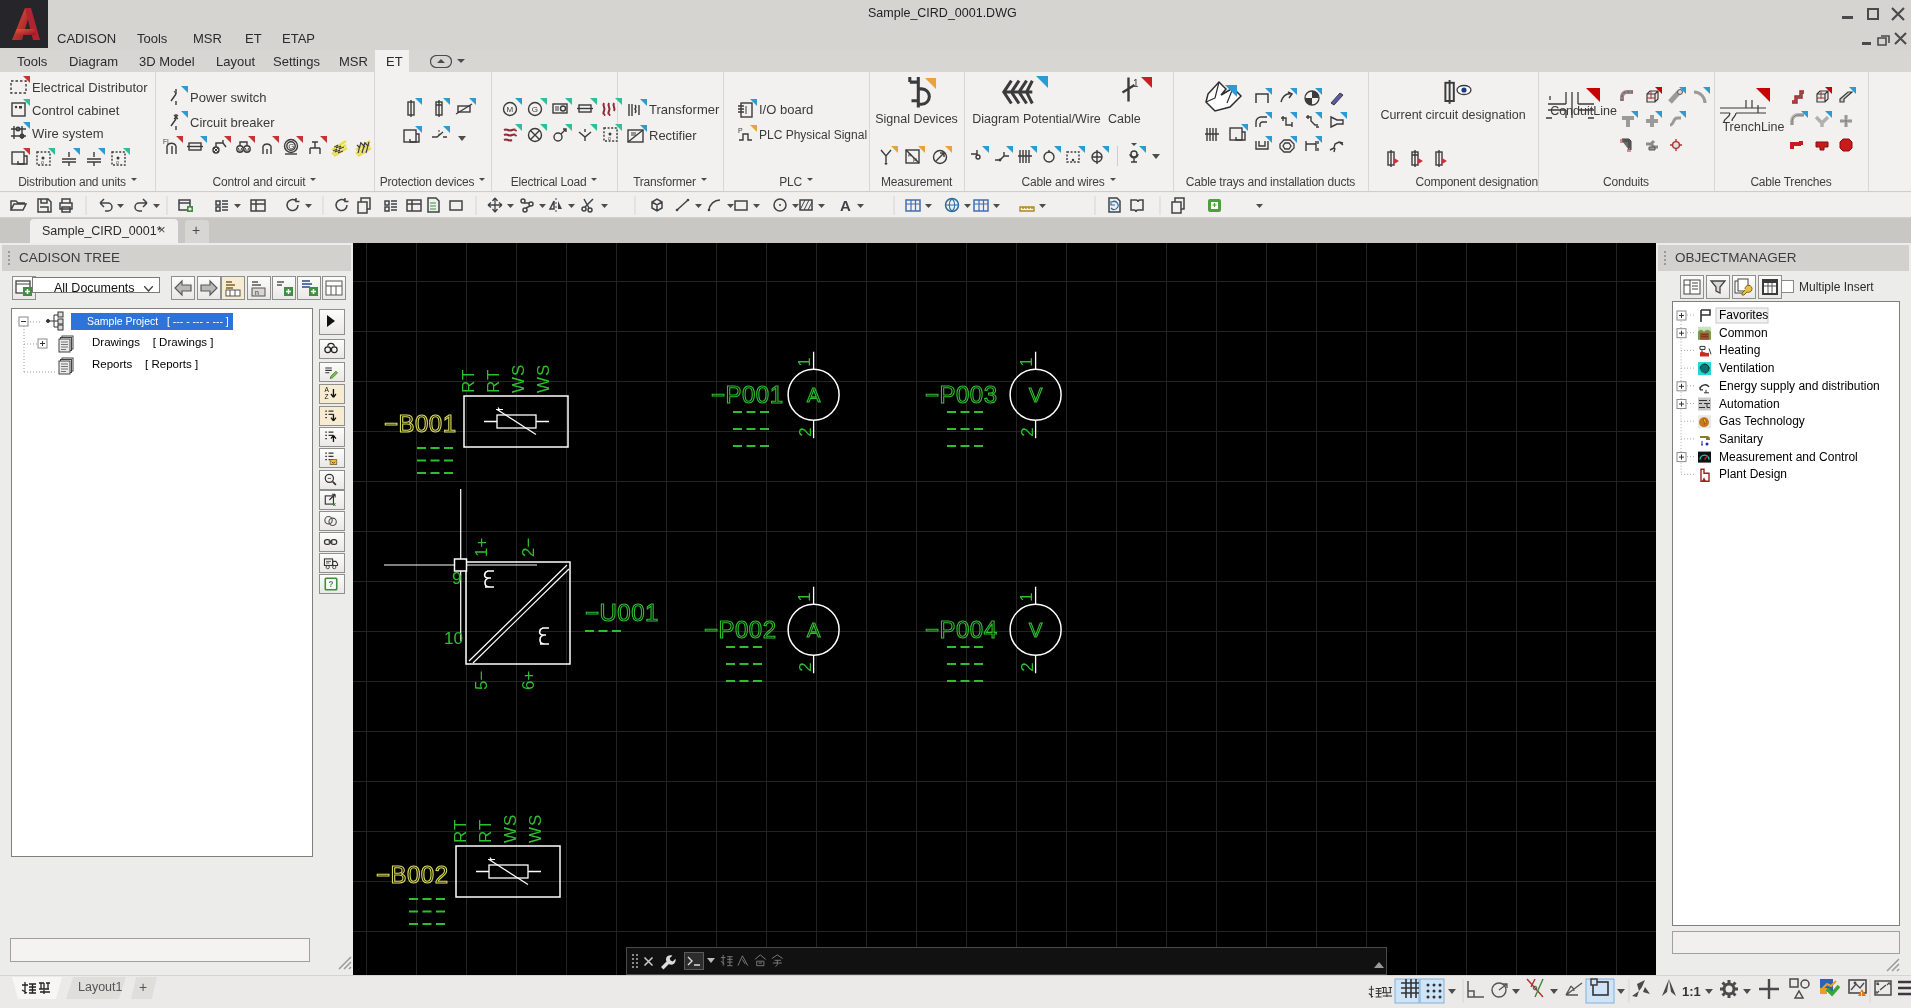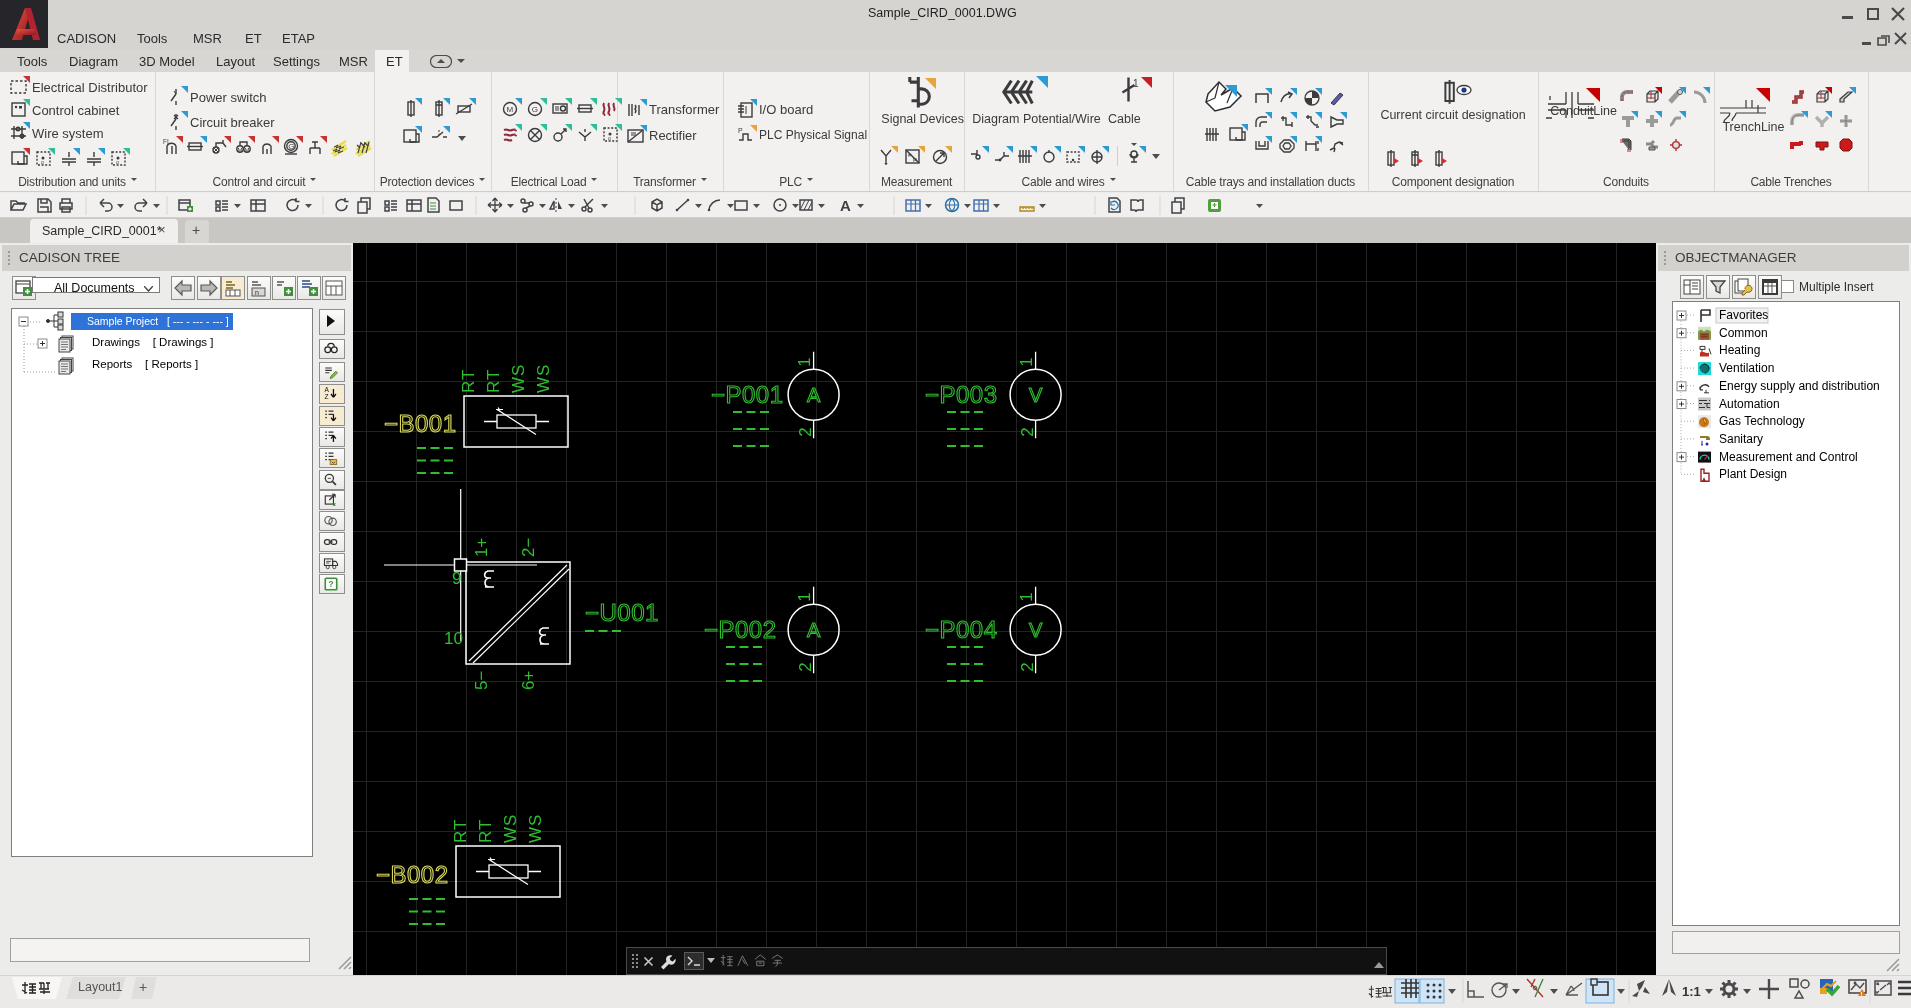--- a/index.html
+++ b/index.html
@@ -67,21 +67,21 @@
 <div class="a" style="left:617px;top:175px;width:106px;text-align:center;font-size:12px;letter-spacing:-0.2px;color:#3f3f41;white-space:nowrap">Transformer<span class="ddm" style="margin-left:5px;vertical-align:2px"></span></div>
 <div class="sep" style="left:723px;top:72px;height:119px"></div>
 <div class="a" style="left:723px;top:175px;width:146px;text-align:center;font-size:12px;letter-spacing:-0.2px;color:#3f3f41;white-space:nowrap">PLC<span class="ddm" style="margin-left:5px;vertical-align:2px"></span></div>
 <div class="sep" style="left:869px;top:72px;height:119px"></div>
 <div class="a" style="left:869px;top:175px;width:95px;text-align:center;font-size:12px;letter-spacing:-0.2px;color:#3f3f41;white-space:nowrap">Measurement</div>
 <div class="sep" style="left:964px;top:72px;height:119px"></div>
 <div class="a" style="left:964px;top:175px;width:209px;text-align:center;font-size:12px;letter-spacing:-0.2px;color:#3f3f41;white-space:nowrap">Cable and wires<span class="ddm" style="margin-left:5px;vertical-align:2px"></span></div>
 <div class="sep" style="left:1173px;top:72px;height:119px"></div>
 <div class="a" style="left:1173px;top:175px;width:195px;text-align:center;font-size:12px;letter-spacing:-0.2px;color:#3f3f41;white-space:nowrap">Cable trays and installation ducts</div>
 <div class="sep" style="left:1368px;top:72px;height:119px"></div>
-<div class="a" style="left:1368px;top:175px;width:170px;text-align:center;font-size:12px;letter-spacing:-0.2px;color:#3f3f41;white-space:nowrap">Component designation</div>
+<div class="a" style="left:1368px;top:175px;width:170px;text-align:right;font-size:12px;letter-spacing:-0.2px;color:#3f3f41;white-space:nowrap">Component designation</div>
 <div class="sep" style="left:1538px;top:72px;height:119px"></div>
 <div class="a" style="left:1538px;top:175px;width:176px;text-align:center;font-size:12px;letter-spacing:-0.2px;color:#3f3f41;white-space:nowrap">Conduits</div>
 <div class="sep" style="left:1714px;top:72px;height:119px"></div>
 <div class="a" style="left:1714px;top:175px;width:154px;text-align:center;font-size:12px;letter-spacing:-0.2px;color:#3f3f41;white-space:nowrap">Cable Trenches</div>
 <div class="sep" style="left:1868px;top:72px;height:119px"></div>
 <div class="a" style="left:32px;top:80px;font-size:13px;color:#3a3a3c;white-space:nowrap">Electrical Distributor</div>
 <div class="a" style="left:32px;top:103px;font-size:13px;color:#3a3a3c;white-space:nowrap">Control cabinet</div>
 <div class="a" style="left:32px;top:126px;font-size:13px;color:#3a3a3c;white-space:nowrap">Wire system</div>
 <div class="a" style="left:190px;top:90px;font-size:13px;color:#3a3a3c;white-space:nowrap">Power switch</div>
 <div class="a" style="left:190px;top:115px;font-size:13px;color:#3a3a3c;white-space:nowrap">Circuit breaker</div>
@@ -518,21 +518,21 @@
     <g transform="translate(1790,65)">
       <path d="M2 12 v-5 h9 M11 4 v4" fill="none" stroke="#cc1a1a" stroke-width="4"></path>
     </g>
     <g transform="translate(1814,65)">
       <path d="M2 5 h12 v5 h-4 v3 h-4 v-3 h-4 z" fill="#cc1a1a" stroke="#801010"></path>
     </g>
     <g transform="translate(1838,65)">
       <path d="M5 2 h6 l3 3 v6 l-3 3 h-6 l-3 -3 v-6 z" fill="#cc1a1a" stroke="#801010"></path>
     </g>
   </svg>
-<div class="a" style="left:869px;top:112px;width:95px;text-align:right;font-size:12.5px;color:#3a3a3c">Signal Devices</div>
+<div class="a" style="left:869px;top:112px;width:95px;text-align:center;font-size:12.5px;color:#3a3a3c">Signal Devices</div>
 <div class="a" style="left:964px;top:112px;width:145px;text-align:center;font-size:12.5px;color:#3a3a3c;white-space:nowrap">Diagram Potential/Wire</div>
 <div class="a" style="left:1108px;top:112px;width:60px;text-align:left;font-size:12.5px;color:#3a3a3c">Cable</div>
 <div class="a" style="left:1131px;top:135px"><span class="ddm"></span></div>
 <div class="a" style="left:1368px;top:108px;width:170px;text-align:center;font-size:12.5px;color:#3a3a3c">Current circuit designation</div>
 <div class="a" style="left:1538px;top:104px;width:80px;text-align:center;font-size:12.5px;color:#3a3a3c;white-space:nowrap;padding-left:11px">ConduitLine</div>
 <div class="a" style="left:1714px;top:120px;width:76px;text-align:center;font-size:12.5px;color:#3a3a3c;white-space:nowrap;padding-left:3px">TrenchLine</div>
 <div class="a" style="left:0;top:193px;width:1911px;height:25px;background:#f1f0ee;border-bottom:1px solid #d2d0cd"></div>
 <svg class="a" style="left:0;top:193px" width="1911" height="25" viewBox="0 0 1911 25">
     <path d="M86 3 v19" stroke="#d7d5d2"></path>
     <path d="M167 3 v19" stroke="#d7d5d2"></path>

